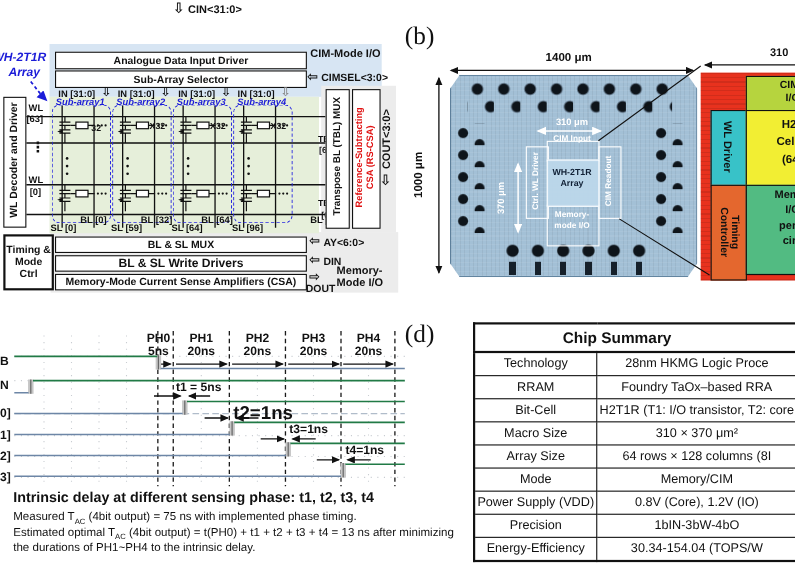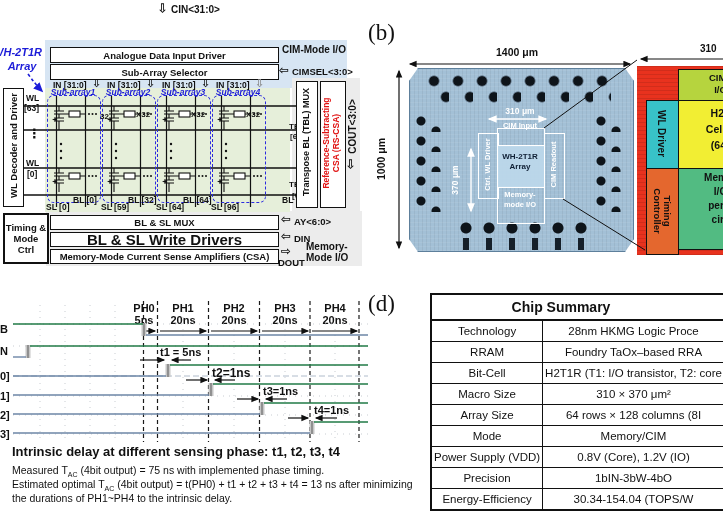--- a/index.html
+++ b/index.html
@@ -144,21 +144,21 @@
     <div class="a b" style="left:162px;top:80px;font-size:8.5px;">IN [31:0]</div>
     <span class="a ar" style="left:201px;top:78px;font-size:11px;">⇩</span>
     <div class="a b" style="left:216px;top:80px;font-size:8.5px;">IN [31:0]</div>
     <span class="a ar" style="left:255px;top:78px;font-size:11px;color:#8a8a8a;">⇩</span>
 
     <div class="a b it blue c" style="left:47px;top:87px;width:52px;font-size:8.5px;">Sub-array1</div>
     <div class="a b it blue c" style="left:102px;top:87px;width:52px;font-size:8.5px;">Sub-array2</div>
     <div class="a b it blue c" style="left:157px;top:87px;width:52px;font-size:8.5px;">Sub-array3</div>
     <div class="a b it blue c" style="left:212px;top:87px;width:52px;font-size:8.5px;">Sub-array4</div>
 
-    <div class="a b" style="left:100px;top:112px;font-size:8px;">32</div>
+    <div class="a b" style="left:83px;top:112px;font-size:8px;">32</div>
     <div class="a b" style="left:136px;top:110px;font-size:8px;">X32</div>
     <div class="a b" style="left:191px;top:110px;font-size:8px;">X32</div>
     <div class="a b" style="left:246px;top:110px;font-size:8px;">X32</div>
 
     <div class="a box" style="left:3px;top:88px;width:19px;height:117px;"></div>
     <div class="a b c rot" style="left:-42px;top:140px;width:110px;font-size:9.5px;">WL Decoder and Driver</div>
     <div class="a b" style="left:26px;top:93px;font-size:8.5px;">WL</div>
     <div class="a b" style="left:24px;top:103px;font-size:8.5px;">[63]</div>
     <div class="a b" style="left:28px;top:126px;font-size:13px;letter-spacing:0;">⋮</div>
     <div class="a b" style="left:26px;top:158px;font-size:8.5px;">WL</div>
@@ -184,21 +184,21 @@
     <div class="a rot" style="left:272px;top:132px;width:120px;height:22px;">
       <div class="b red c" style="font-size:8.5px;line-height:10px;">Reference-Subtracting</div>
       <div class="b red c" style="font-size:8.5px;line-height:10px;">CSA (RS-CSA)</div>
     </div>
     <div class="a b c rot" style="left:317px;top:121px;width:70px;font-size:10px;">COUT&lt;3:0&gt;</div>
     <span class="a ar" style="left:345px;top:158px;font-size:13px;">⇩</span>
 
     <div class="a box b" style="left:50px;top:215px;width:227px;height:13px;font-size:9.5px;">BL &amp; SL MUX</div>
     <span class="a ar" style="left:281px;top:213px;font-size:12px;">⇦</span>
     <div class="a b" style="left:294px;top:216px;font-size:9.5px;">AY&lt;6:0&gt;</div>
-    <div class="a box b" style="left:50px;top:232px;width:227px;height:13px;font-size:15px;">BL &amp; SL Write Drivers</div>
+    <div class="a box b" style="left:50px;top:232px;width:227px;height:13px;font-size:11px;">BL &amp; SL Write Drivers</div>
     <span class="a ar" style="left:281px;top:230px;font-size:12px;">⇦</span>
     <div class="a b" style="left:294px;top:233px;font-size:9.5px;">DIN</div>
     <div class="a box b" style="left:50px;top:249px;width:227px;height:13px;font-size:9.5px;">Memory-Mode Current Sense Amplifiers (CSA)</div>
     <span class="a ar" style="left:281px;top:245px;font-size:12px;">⇨</span>
     <div class="a b" style="left:278px;top:257px;font-size:9.5px;">DOUT</div>
     <div class="a b" style="left:306px;top:241px;font-size:10px;">Memory-</div>
     <div class="a b" style="left:306px;top:252px;font-size:10px;">Mode I/O</div>
 
     <div class="a" style="left:3px;top:213px;width:42px;height:47px;background:#fff;border:2.5px solid #111;display:flex;flex-direction:column;align-items:center;justify-content:center;">
       <div class="b c" style="font-size:9.5px;">Timing &amp;</div>
@@ -352,21 +352,21 @@
         <line x1="186" y1="97" x2="207" y2="97" marker-end="url(#mB)"></line>
         <line x1="235" y1="97" x2="215" y2="97" marker-end="url(#mB)"></line>
         <line x1="237" y1="116" x2="258" y2="116" marker-end="url(#mB)"></line>
         <line x1="287" y1="116" x2="266" y2="116" marker-end="url(#mB)"></line>
         <line x1="288" y1="135" x2="308" y2="135" marker-end="url(#mB)"></line>
         <line x1="337" y1="135" x2="316" y2="135" marker-end="url(#mB)"></line>
       </g>
     </svg>
 
     <div class="a b" style="left:160px;top:63px;font-size:11px;">t1 = 5ns</div>
-    <div class="a b" style="left:212px;top:83px;font-size:12px;">t2=1ns</div>
+    <div class="a b" style="left:212px;top:83px;font-size:17px;">t2=1ns</div>
     <div class="a b" style="left:263px;top:102px;font-size:11px;">t3=1ns</div>
     <div class="a b" style="left:314px;top:121px;font-size:11px;">t4=1ns</div>
 
     <div class="a b" style="left:12px;top:161px;width:400px;font-size:13px;">Intrinsic delay at different sensing phase: t1, t2, t3, t4</div>
     <div class="a note" style="left:12px;top:180px;width:420px;">
       <span>Measured T</span><sub>AC</sub><span> (4bit output) = 75 ns with implemented phase timing.</span>
     </div>
     <div class="a note" style="left:12px;top:194px;width:420px;">
       <span>Estimated optimal T</span><sub>AC</sub><span> (4bit output) = t(PH0) + t1 + t2 + t3 + t4 = 13 ns after minimizing</span>
     </div>

